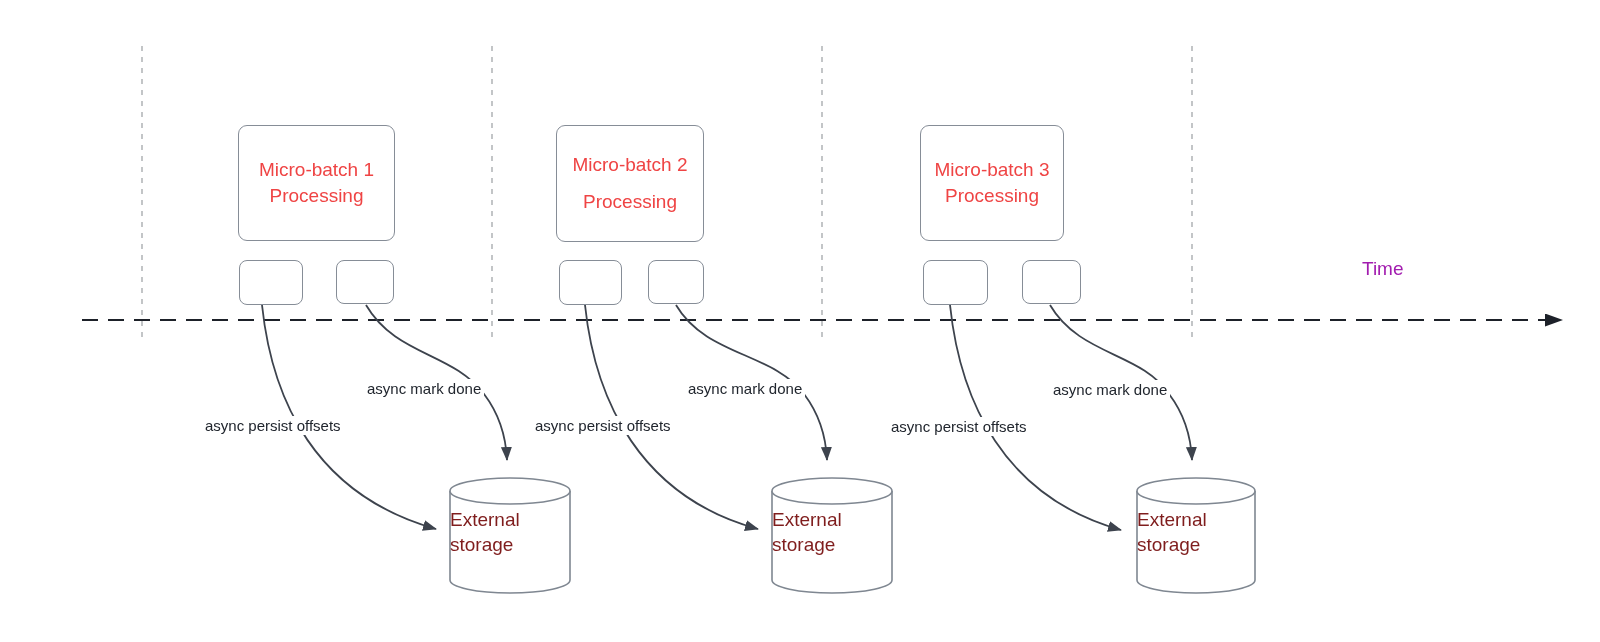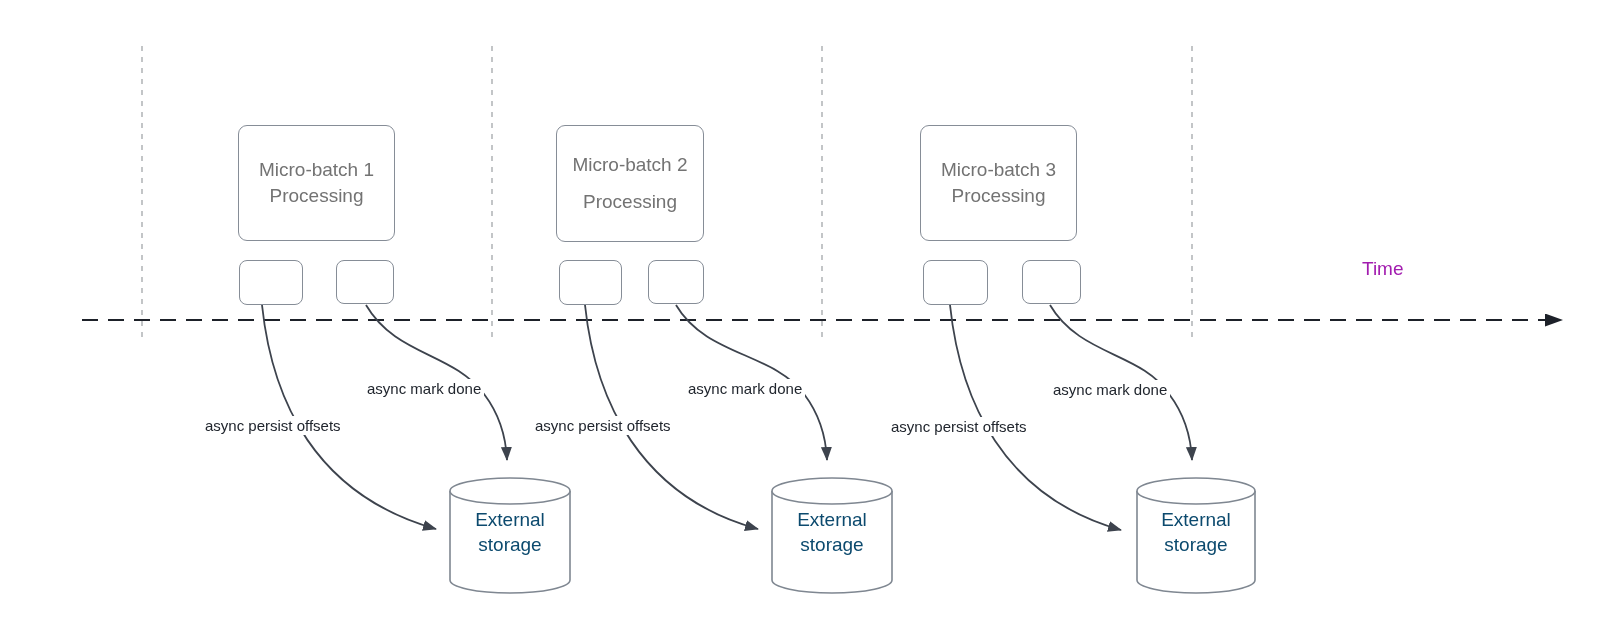--- a/index.html
+++ b/index.html
@@ -14,43 +14,42 @@
   .bigbox{
     position:absolute;
     box-sizing:border-box;
     border:1.6px solid #868d97;
     border-radius:9px;
     background:#ffffff;
     display:flex;flex-direction:column;
     align-items:center;justify-content:center;
     text-align:center;
     font-size:19px;line-height:26px;
-    color:#737373;
+    color:#ef4444;
   }
   .smallbox{
     position:absolute;
     box-sizing:border-box;
     border:1.6px solid #868d97;
     border-radius:8px;
     background:#ffffff;
   }
   .flow-label{
     position:absolute;
     font-size:15px;
     font-weight:400;
     color:#21262e;
     background:#ffffff;
     padding:1px 3px;
     white-space:nowrap;
   }
   .cyl-text{
     position:absolute;
-    text-align:center;
     font-size:19px;line-height:25px;
-    color:#0c4a6e;
+    color:#7f1d1d;
   }
   .time-label{
     position:absolute;
     font-size:19px;
     color:#a21caf;
     white-space:nowrap;
   }
 </style>
 </head>
 <body>
@@ -122,21 +121,21 @@
   </div>
   <div class="smallbox" style="left:559px;top:260px;width:63px;height:45px;"></div>
   <div class="smallbox" style="left:648px;top:260px;width:56px;height:44px;"></div>
   <div class="flow-label" style="left:532px;top:416px;">async persist offsets</div>
   <div class="flow-label" style="left:685px;top:379px;">async mark done</div>
   <div class="cyl-text" style="left:772px;top:507px;width:120px;">
     <div>External</div>
     <div>storage</div>
   </div>
 
-  <div class="bigbox" style="left:920px;top:125px;width:157px;height:116px;">
+  <div class="bigbox" style="left:920px;top:125px;width:144px;height:116px;">
     <span>Micro-batch 3</span>
     <span>Processing</span>
   </div>
   <div class="smallbox" style="left:923px;top:260px;width:65px;height:45px;"></div>
   <div class="smallbox" style="left:1022px;top:260px;width:59px;height:44px;"></div>
   <div class="flow-label" style="left:888px;top:417px;">async persist offsets</div>
   <div class="flow-label" style="left:1050px;top:380px;">async mark done</div>
   <div class="cyl-text" style="left:1137px;top:507px;width:118px;">
     <div>External</div>
     <div>storage</div>

